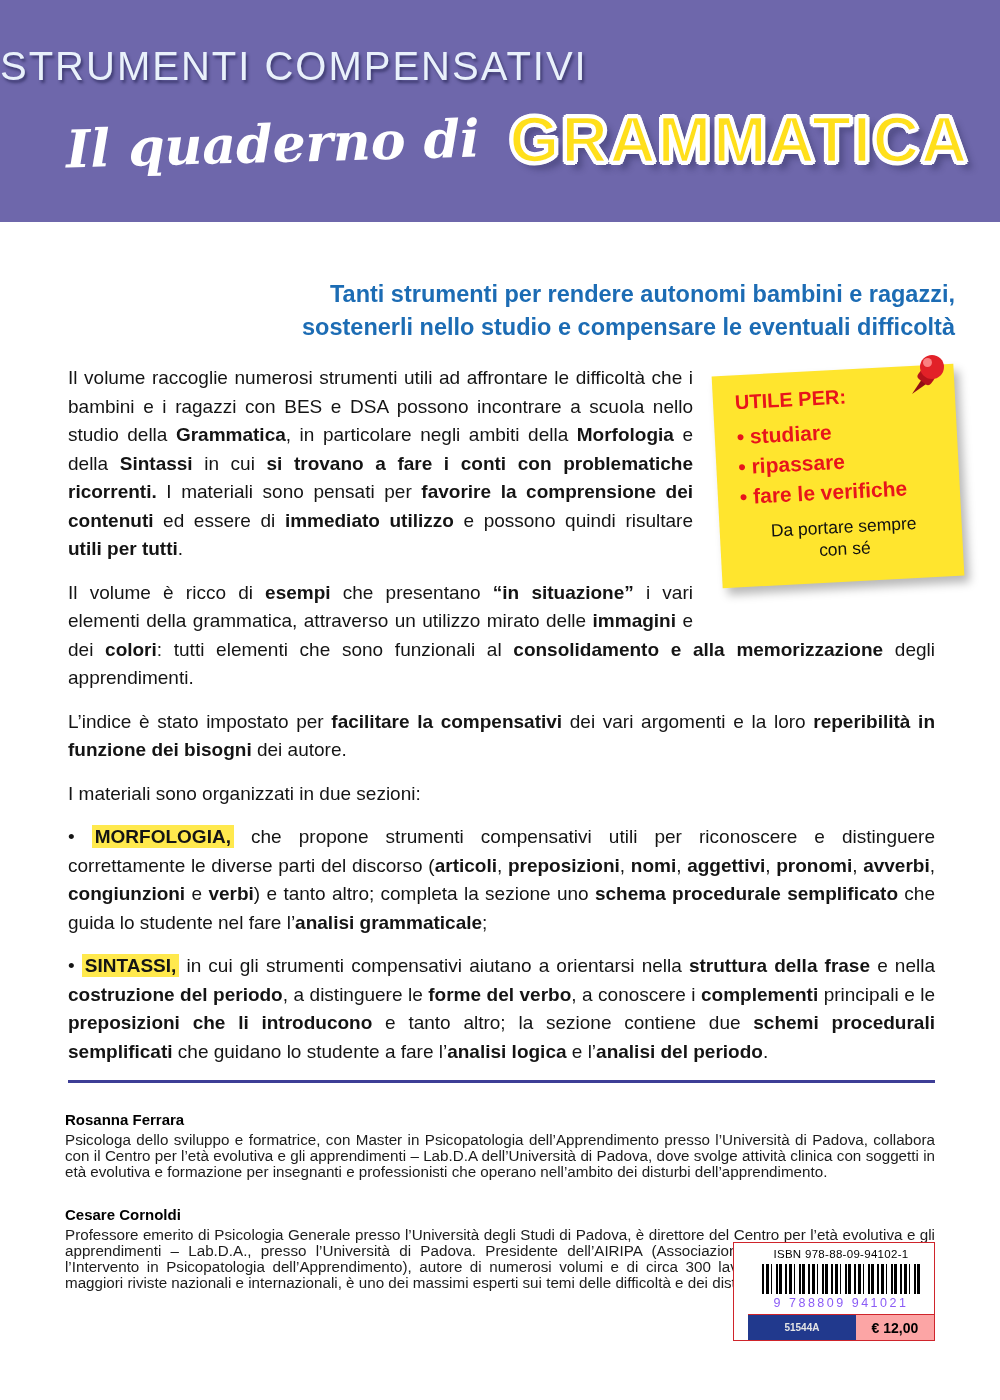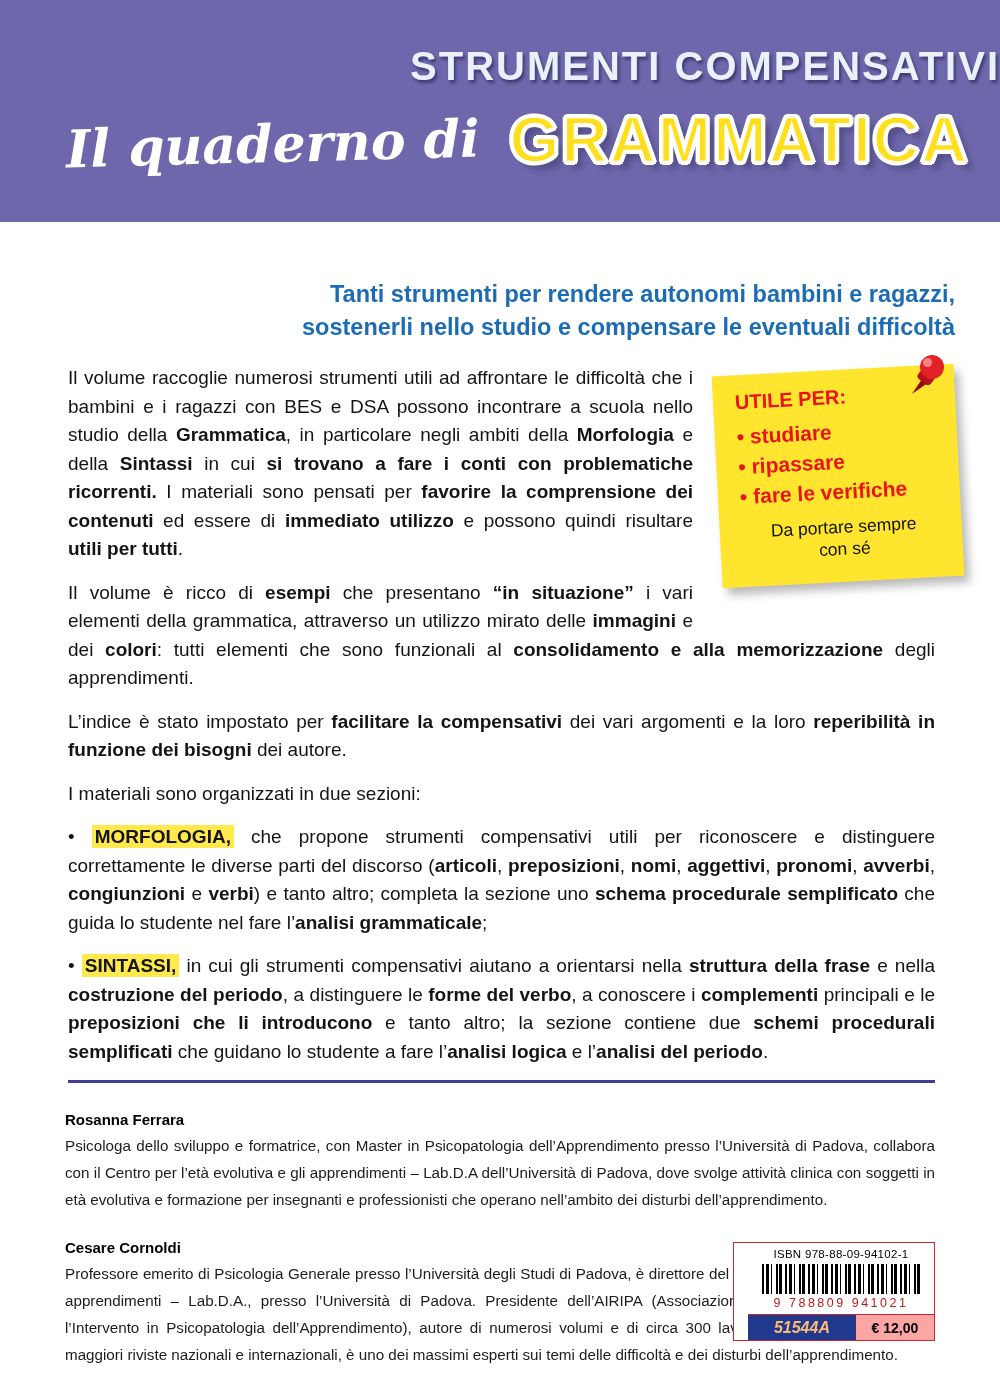--- a/index.html
+++ b/index.html
@@ -3,22 +3,22 @@
 <meta charset="utf-8">
 <style>
   html,body{margin:0;padding:0;}
   body{
     width:1000px;height:1400px;position:relative;background:#ffffff;
     font-family:"Liberation Sans", sans-serif;color:#111;overflow:hidden;
   }
   
   .band{height:222px;background:#6e67ab;box-sizing:border-box;padding-top:44px;}
   .series{
-    text-align:right;font-size:40px;font-weight:700;letter-spacing:2px;
-    color:#e9f1fb;text-shadow:2px 3px 3px rgba(25,25,70,.55);margin-left:48px;
+    text-align:left;font-size:40px;font-weight:400;letter-spacing:2px;
+    color:#e9f1fb;text-shadow:2px 3px 3px rgba(25,25,70,.55);
   }
   .title-row{display:flex;align-items:baseline;gap:30px;padding-left:66px;margin-top:14px;}
   .script{
     font-family:"DejaVu Serif", serif;font-style:italic;font-weight:700;
     font-size:52px;color:#ffffff;transform:rotate(-1.5deg);
   }
   .gram{
     font-size:64px;font-weight:800;letter-spacing:2px;color:#ffdf1b;
     -webkit-text-stroke:2.5px #ffffff;
     text-shadow:
@@ -46,37 +46,37 @@
   .note-title{color:#e8141b;font-weight:800;font-size:20px;margin:0 0 8px 4px;}
   .note-items{margin:0;padding:0 0 0 4px;list-style:none;}
   .note-items li{color:#e8141b;font-weight:800;font-size:21px;line-height:30px;}
   .note-items li::before{content:"• ";}
   .note-footer{color:#111;font-size:17.5px;line-height:22px;text-align:center;margin-top:9px;}
   .pin{position:absolute;top:-16px;right:10px;width:44px;height:46px;}
   
   .divider{border:none;border-top:3px solid #3d3e96;margin:14px 65px 28px 68px;}
   .authors{margin:0 65px;}
   .author h3{font-size:15px;margin:0 0 4px;color:#000;}
-  .author p{font-size:15.2px;line-height:27px;text-align:justify;margin:0 0 26px;color:#1c1c1c;}
+  .author p{font-size:15.2px;line-height:16px;text-align:justify;margin:0 0 26px;color:#1c1c1c;}
   
   .bc{
     position:absolute;top:1242px;right:65px;width:202px;background:#fff;
     border:1px solid #cf242b;box-sizing:border-box;padding-left:14px;
   }
   .bc .isbn{font-size:11.5px;text-align:center;padding-top:5px;letter-spacing:.3px;color:#000;}
   .bc .bars{
     height:30px;margin:4px 14px 2px;
     background:repeating-linear-gradient(90deg,
       #000 0 2px,#fff 2px 4px,#000 4px 7px,#fff 7px 9px,#000 9px 10px,
       #fff 10px 14px,#000 14px 16px,#fff 16px 17px,#000 17px 20px,#fff 20px 23px);
   }
-  .bc .digits{font-size:12.5px;text-align:center;letter-spacing:2.5px;padding-bottom:4px;color:#b91c1c;}
+  .bc .digits{font-size:12.5px;text-align:center;letter-spacing:2.5px;padding-bottom:4px;color:#8b5cf6;}
   .code-row{display:flex;height:25px;border-top:1px solid #cf242b;}
-  .code{background:#21398d;color:#fdba74;font-weight:700;font-size:16px;flex:0 0 58%;
-        display:flex;align-items:center;justify-content:center;font-style:italic;}
+  .code{background:#21398d;color:#e5e5e5;font-weight:700;font-size:10px;flex:0 0 58%;
+        display:flex;align-items:center;justify-content:center;}
   .price{flex:1;display:flex;align-items:center;justify-content:center;
          font-weight:700;font-size:14px;color:#000;background:#fca5a5;}
 </style>
 </head>
 <body>
 
 <div>
 
   <header class="band">
     <div class="series">STRUMENTI COMPENSATIVI</div>

